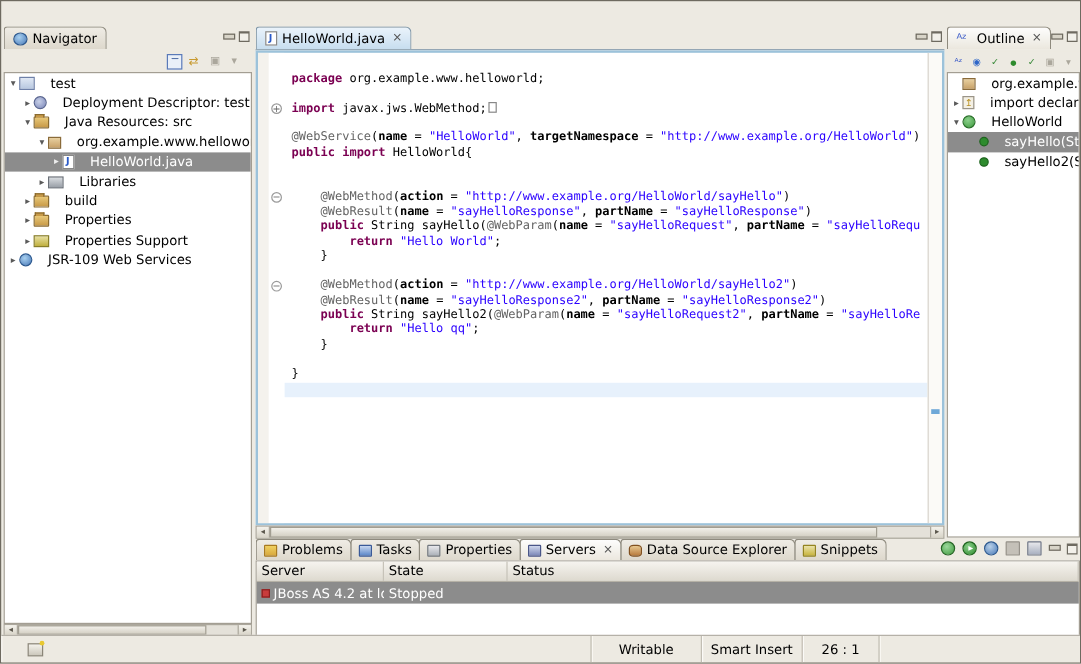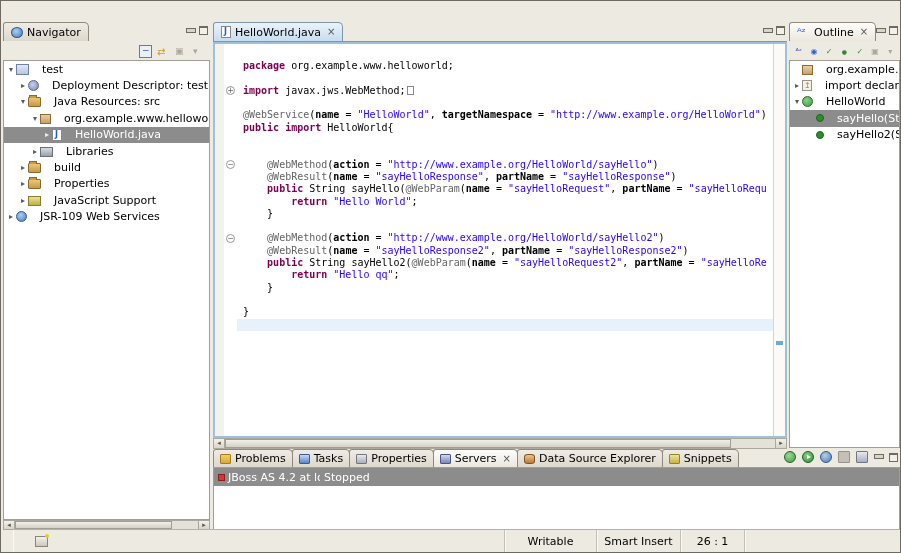--- a/index.html
+++ b/index.html
@@ -135,21 +135,21 @@
   .table-box{ position:absolute; top:18px; left:0; right:0; bottom:0; background:#fff; border:1px solid #A39E93; }
   .srv-header{ display:flex; height:17px; background:linear-gradient(#F6F4EF,#DDD9CF); border-bottom:1px solid #B5B1A6; }
   .srv-header .cell{ padding:1px 4px; border-right:1px solid #C6C2B8; overflow:hidden; white-space:nowrap; }
   .srv-row{ display:flex; height:18px; background:#8C8C8C; color:#fff; align-items:center; }
   .srv-row .cell{ padding:0 4px; overflow:hidden; white-space:nowrap; display:flex; align-items:center; gap:3px; }
   .c-server{ width:106px; flex:none; } .c-state{ width:103px; flex:none; } .c-status{ flex:1; }
   .srv-stat-ico{ width:7px; height:7px; background:#C83C3C; border:1px solid #8A1E1E; flex:none; }
 
   
   .statusbar{ position:absolute; left:0; right:0; bottom:0; height:23px; background:#EDEAE2;
-      border-top:1px solid #B5B1A8; display:flex; align-items:stretch;margin-left:12px; }
+      border-top:1px solid #B5B1A8; display:flex; align-items:stretch; }
   .sb-seg{ display:flex; align-items:center; justify-content:center; border-right:1px solid #C2BEB4;
       box-shadow:inset 1px 0 0 #FBFAF7; }
   .seg-left{ width:492px; justify-content:flex-start; padding-left:22px; }
   .seg-writable{ width:92px; } .seg-insert{ width:84px; } .seg-caret{ width:64px; }
   .seg-rest{ flex:1; border-right:none; }
   .ico-fastview{ width:13px; height:11px; border:1px solid #8A8578; background:linear-gradient(#F4F2EC,#CCC8BC); position:relative; }
   .ico-fastview::after{ content:""; position:absolute; right:-2px; top:-3px; width:4px; height:4px; background:#E8C830; border-radius:50%; }
 </style>
 </head>
 <body>
@@ -211,21 +211,21 @@
           <span class="tw-label">build</span>
         </div>
         <div class="tree-row" style="padding-left: 14px;">
           <span class="tw-arrow">▸</span>
           <span class="t-ico ico-folder"></span>
           <span class="tw-label">Properties</span>
         </div>
         <div class="tree-row" style="padding-left: 14px;">
           <span class="tw-arrow">▸</span>
           <span class="t-ico ico-js"></span>
-          <span class="tw-label">JavaScript Support</span>
+          <span class="tw-label">Properties Support</span>
         </div>
         <div class="tree-row" style="padding-left: 2px;">
           <span class="tw-arrow">▸</span>
           <span class="t-ico ico-ws"></span>
           <span class="tw-label">JSR-109 Web Services</span>
         </div>
       </div>
     <div class="hscroll">
       <span class="sb-btn sb-left"></span>
       <div class="sb-track">
@@ -373,20 +373,25 @@
     <div class="bottom-toolbar">
       <span class="s-ico si-debug"></span>
       <span class="s-ico si-start"></span>
       <span class="s-ico si-profile"></span>
       <span class="s-ico si-stop"></span>
       <span class="s-ico si-publish"></span>
       <span class="ico-min"></span>
       <span class="ico-max"></span>
     </div>
     <div class="table-box">
+      <div class="srv-header" id="srv-header">
+          <div class="cell c-server">Server</div>
+          <div class="cell c-state">State</div>
+          <div class="cell c-status">Status</div>
+        </div>
       <div id="srv-rows">
           <div class="srv-row">
             <div class="cell c-server">
               <span class="srv-stat-ico"></span>
               <span>JBoss AS 4.2 at localhost</span>
             </div>
             <div class="cell c-state">Stopped</div>
             <div class="cell c-status"></div>
           </div>
         </div>

